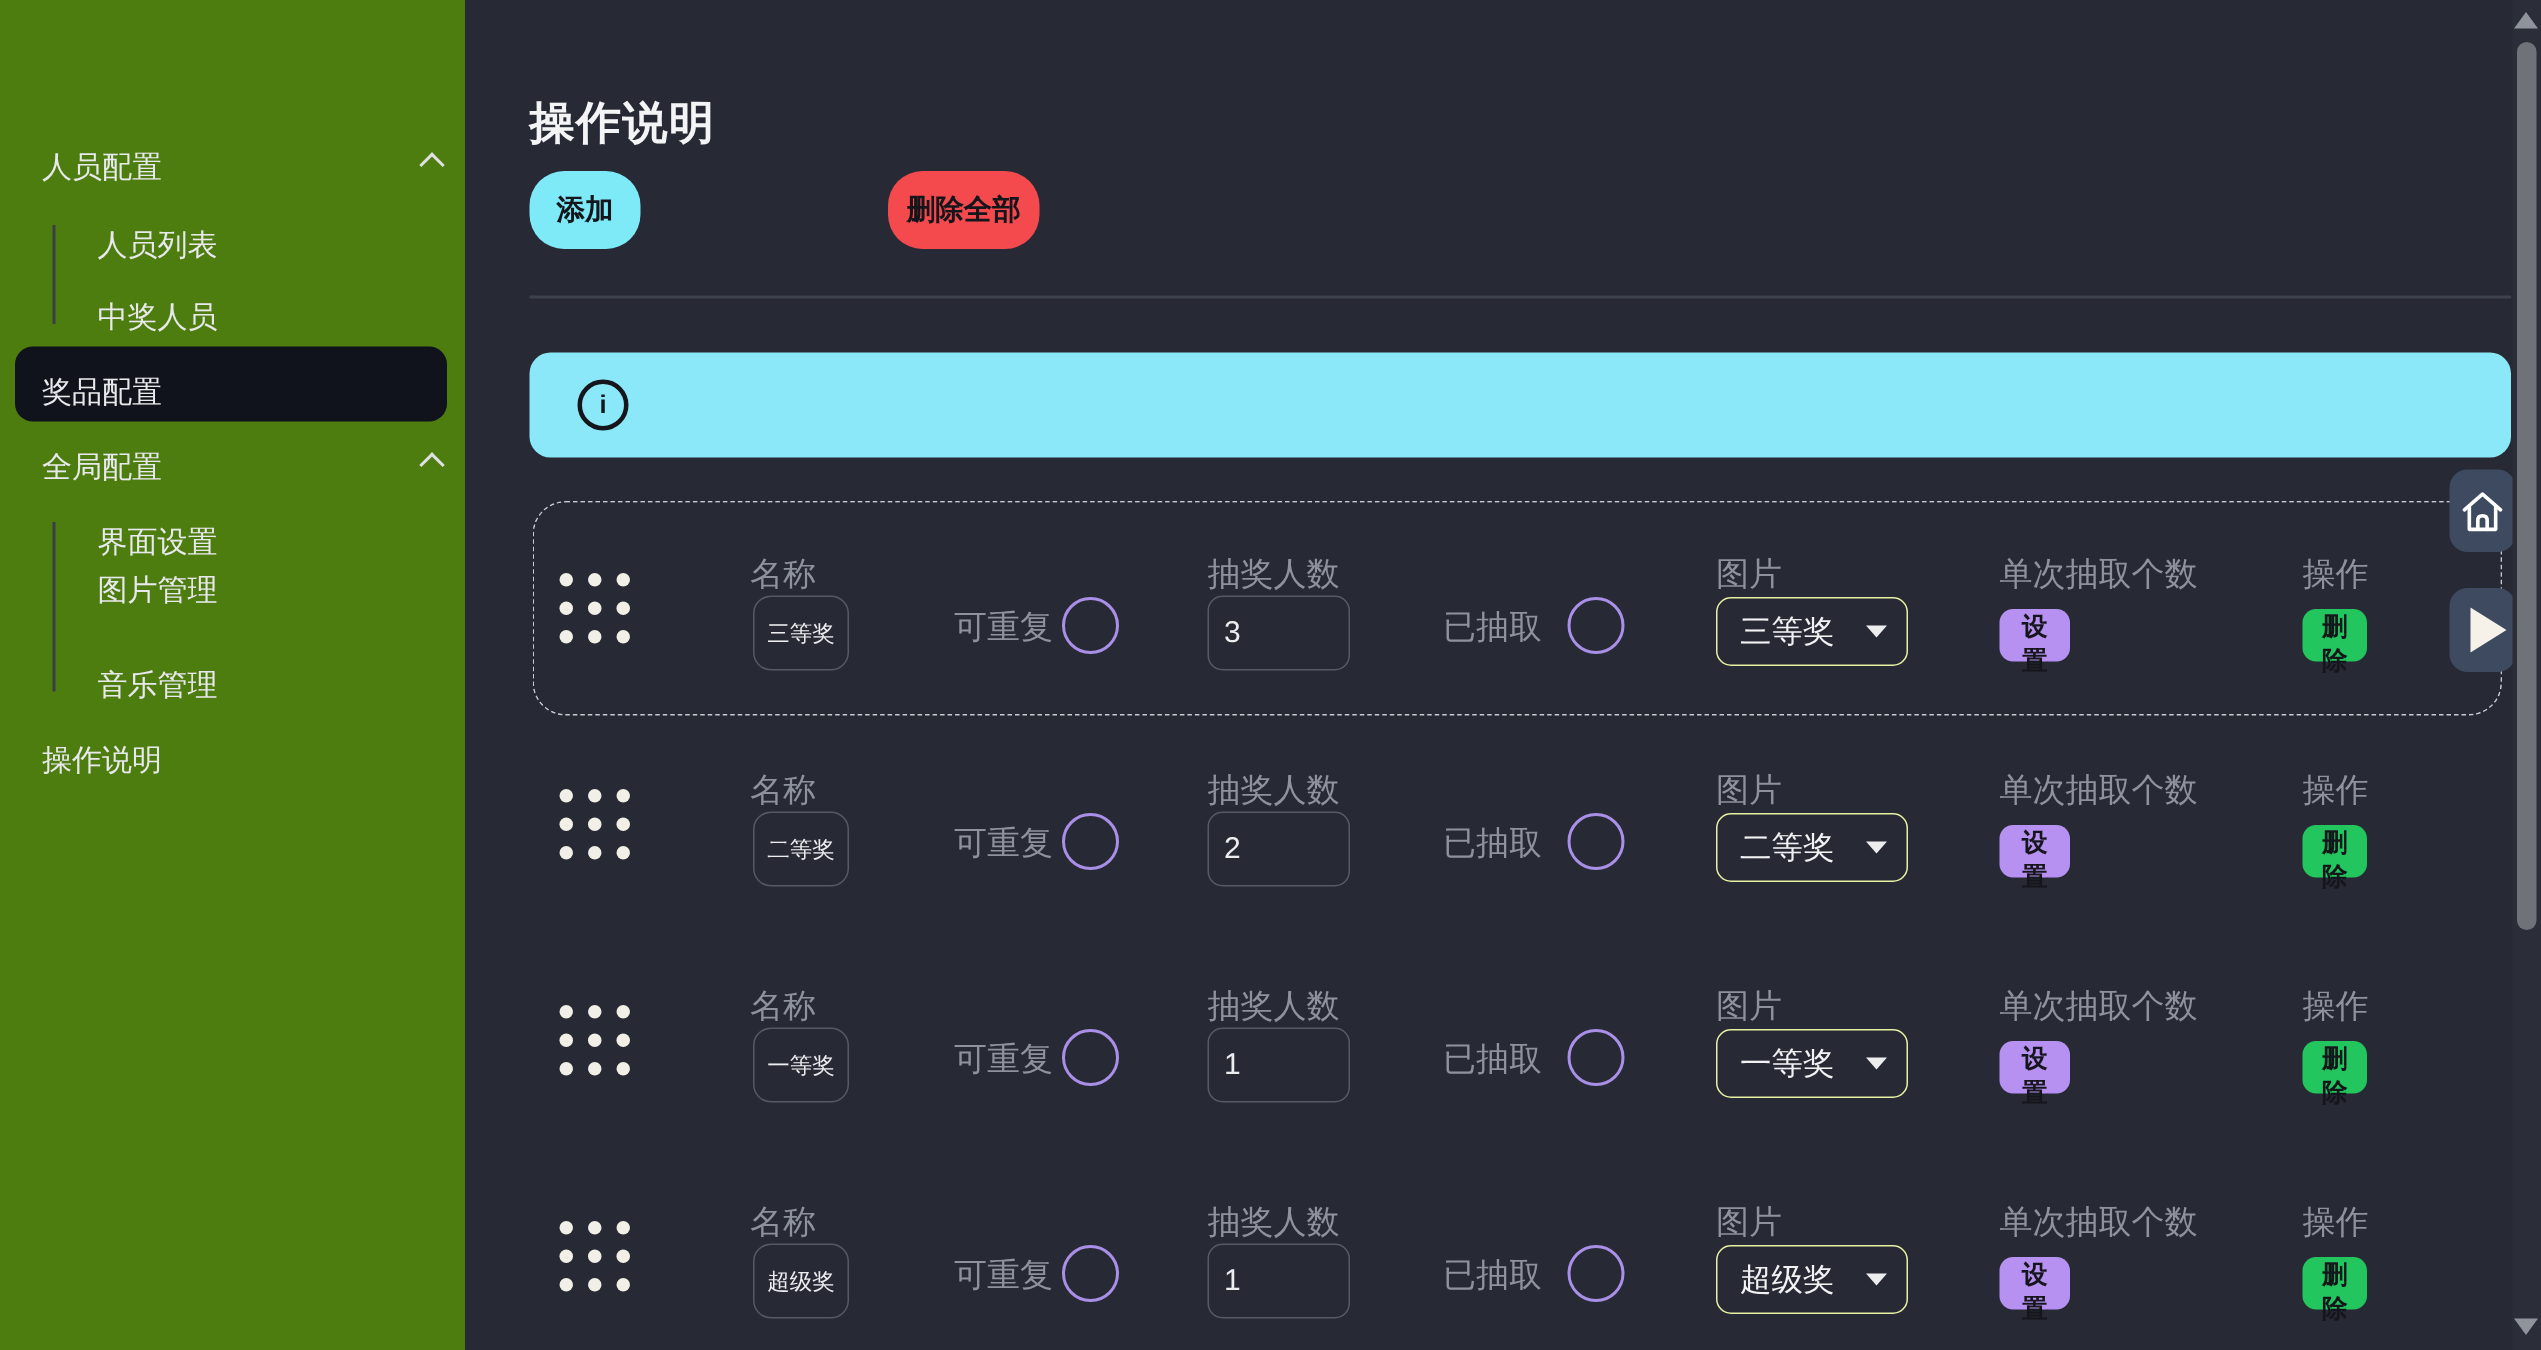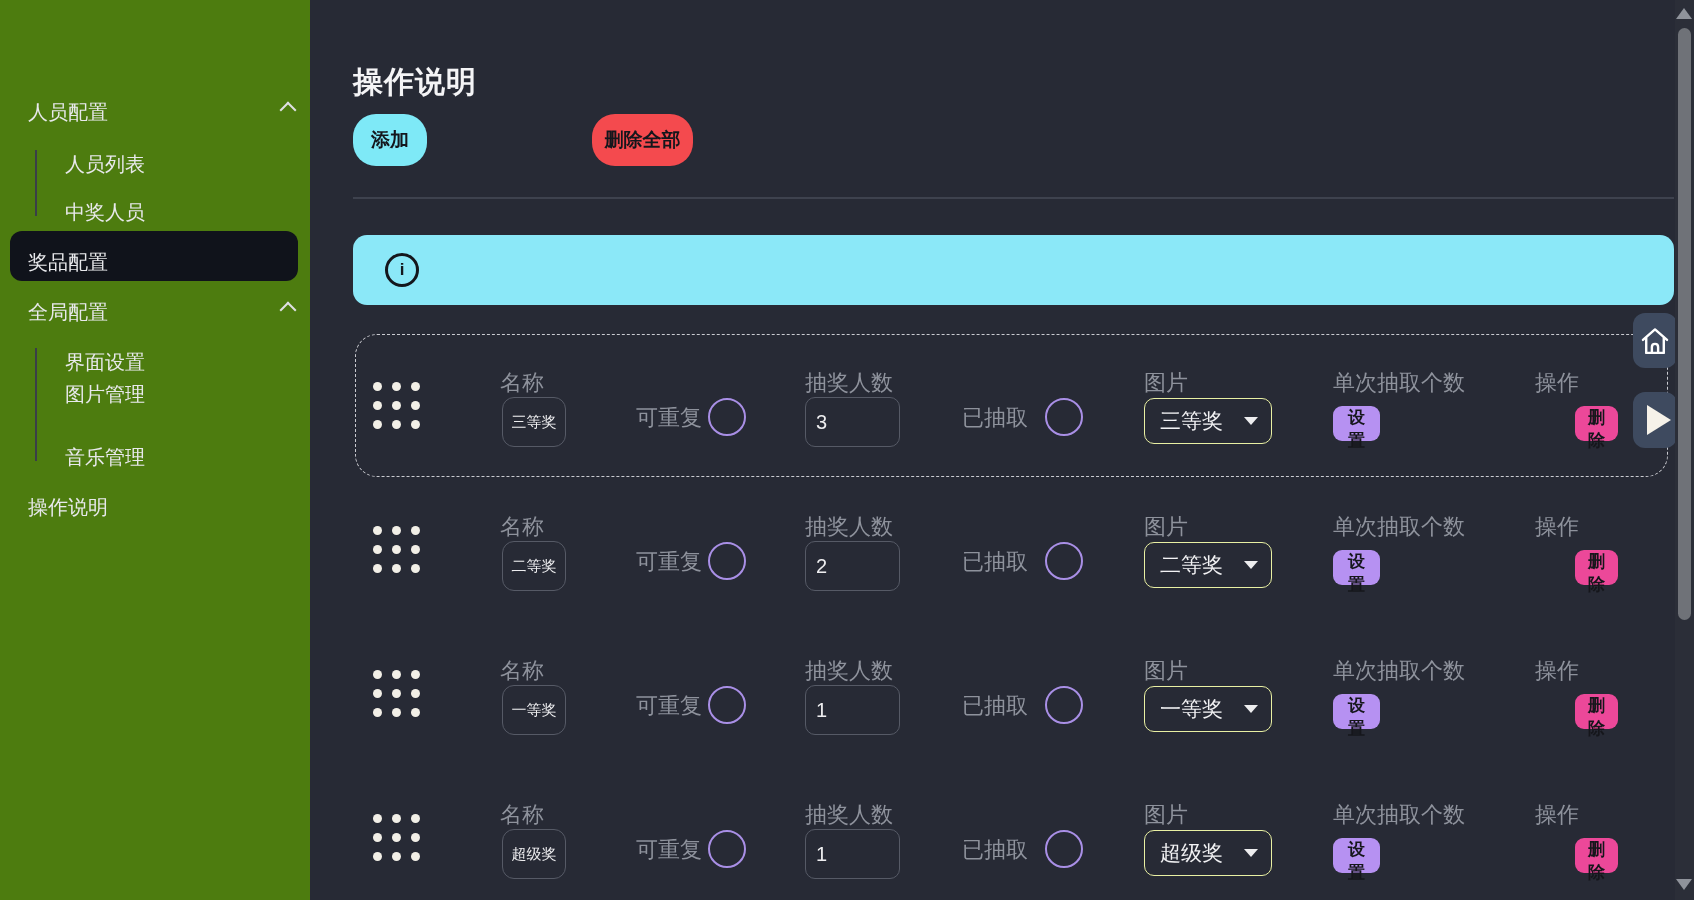--- a/index.html
+++ b/index.html
@@ -62,21 +62,21 @@
             box-sizing:border-box;border:1.5px solid #E9F0A3;border-radius:10px;
             display:flex;align-items:center;justify-content:space-between;
             padding:0 13px 0 15px;cursor:pointer;}
   .dropdown .val{color:#F2F2F4;font-size:21px;}
   .caret{width:0;height:0;border-left:7px solid transparent;border-right:7px solid transparent;
          border-top:8px solid #EDEDEF;}
   .chip{position:absolute;top:73px;height:35px;border:none;border-radius:9px;
         font-family:Liberation Mono, monospace;font-size:17px;font-weight:700;color:#15161B;
         padding:0 13px;cursor:pointer;}
   .chip-settings{left:1333px;background:#B691F2;}
-  .chip-del{left:1535px;background:#ec4899;margin-left:40px;}
+  .chip-del{left:1535px;background:#22c55e;}
 
   
   .float-btn{position:absolute;left:1633px;width:44px;background:#3E4A5F;border:none;
              border-radius:12px;display:flex;align-items:center;justify-content:center;
              cursor:pointer;}
   .fb-home{top:313px;height:55px;}
   .fb-play{top:392px;height:56px;}
   .play-tri{width:0;height:0;border-left:24px solid #F6F2E9;margin-left:8px;
             border-top:15px solid transparent;border-bottom:15px solid transparent;}
   .scroll-track{position:absolute;right:0;top:0;width:19px;height:900px;background:#2B2E38;}

